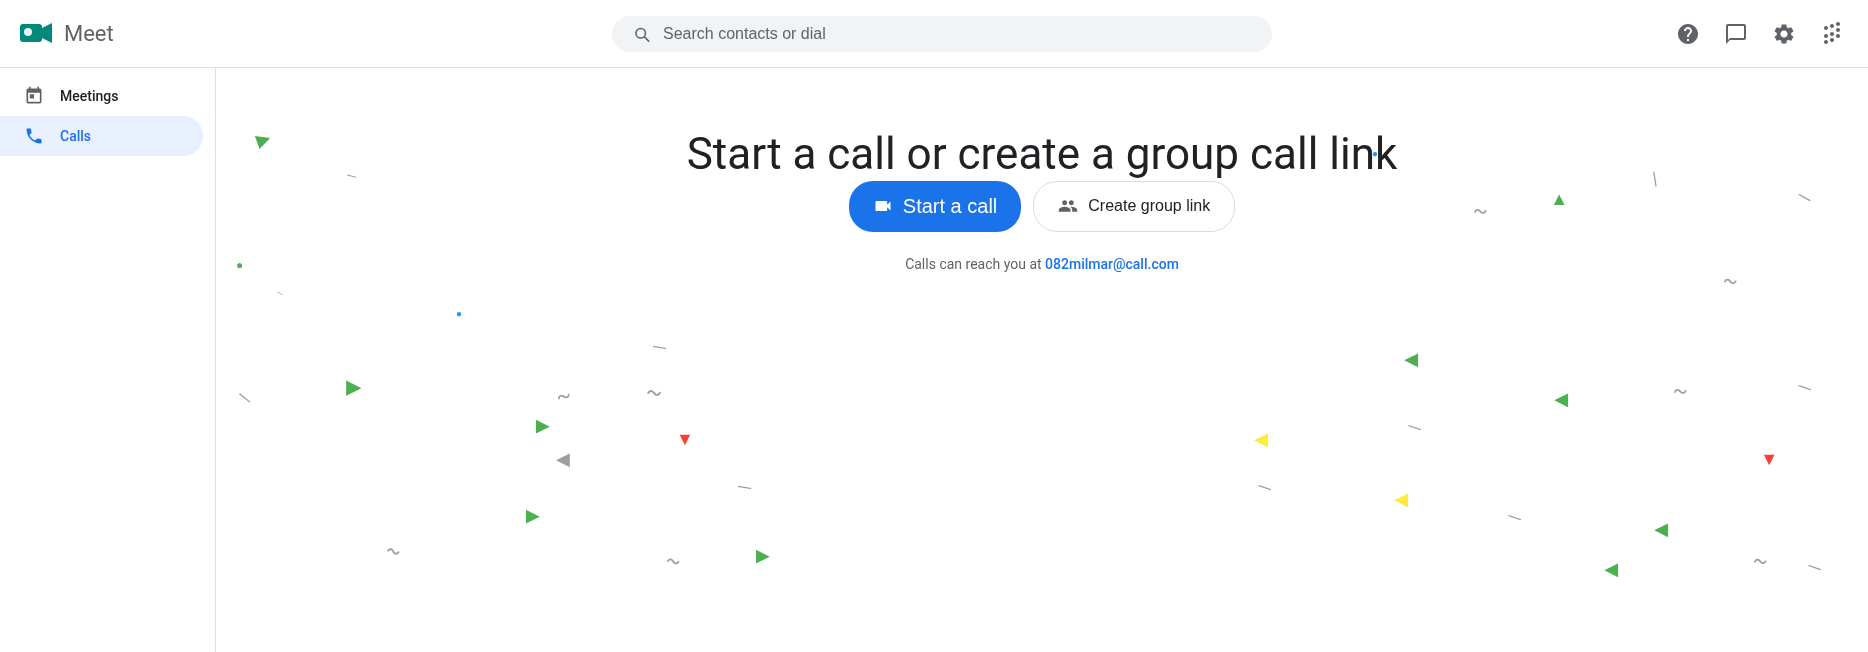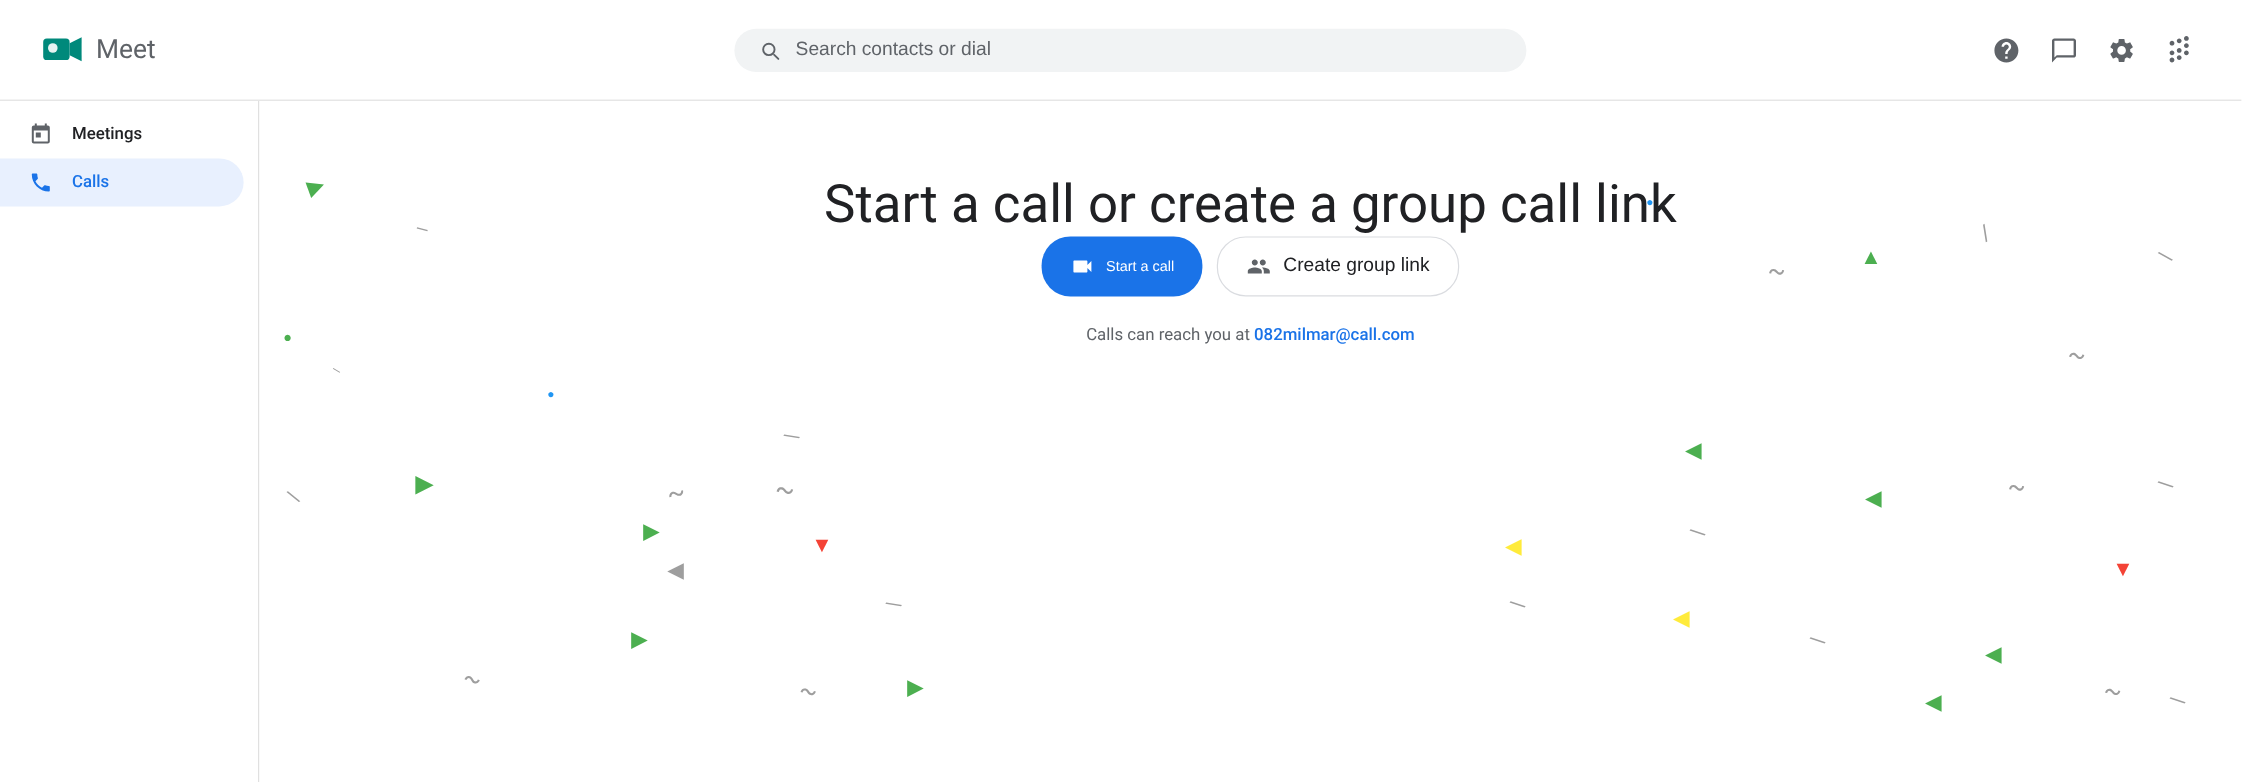--- a/index.html
+++ b/index.html
@@ -9,22 +9,22 @@
       height: 652px;
       width: 1868px;
       overflow: hidden;
       position: relative;
     }
 
     
     .header {
       display: flex;
       align-items: center;
-      padding: 8px 32px;
-      height: 84px;
+      padding: 8px 16px;
+      height: 68px;
       border-bottom: 1px solid #e0e0e0;
       position: relative;
       z-index: 10;
       background: #fff;
     }
     .logo-area {
       display: flex;
       align-items: center;
       gap: 8px;
       min-width: 200px;
@@ -144,21 +144,21 @@
 
     .btn-start-call {
       display: flex;
       align-items: center;
       gap: 10px;
       background: #1a73e8;
       color: #fff;
       border: none;
       border-radius: 24px;
       padding: 14px 24px;
-      font-size: 12px;
+      font-size: 20px;
       font-weight: 500;
       cursor: pointer;
     }
 
     .btn-create-group {
       display: flex;
       align-items: center;
       gap: 10px;
       background: #fff;
       color: #202124;

